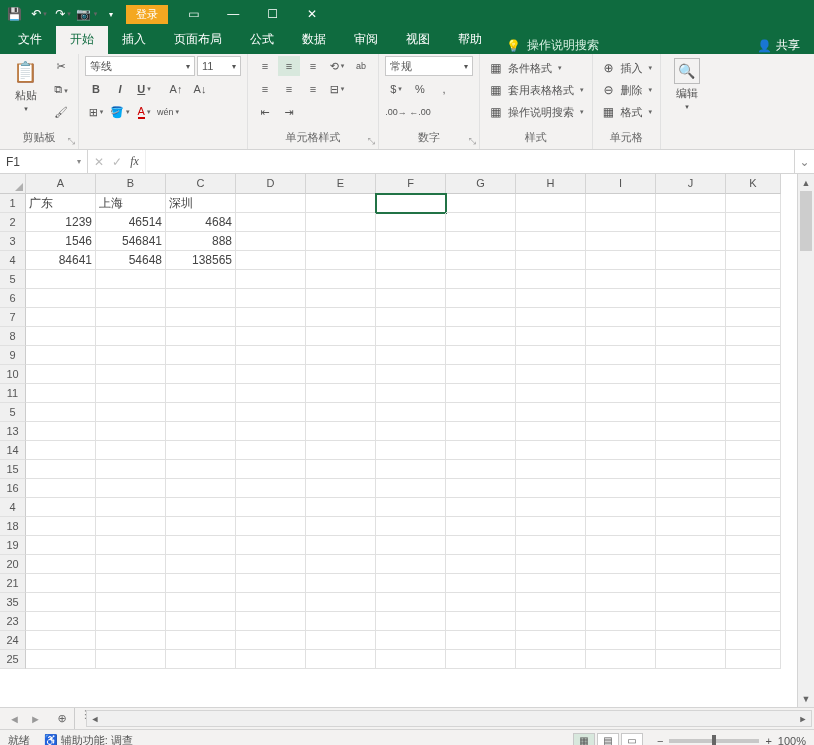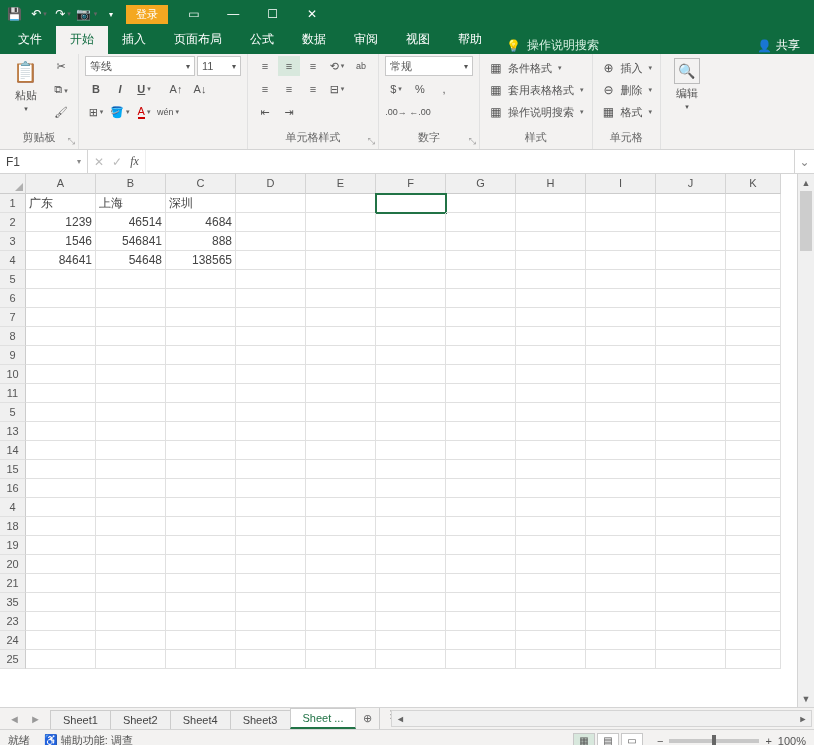--- a/index.html
+++ b/index.html
@@ -692,27 +692,20 @@
     <div class="thumb"></div>
     <div class="dn">▼</div>
   </div>
 </div>
 
 <div class="sheetbar">
   <div class="nav">
       <span>◄</span>
       <span>►</span>
     </div>
-  <div class="tabstrip" id="sheettabs">
-      <div class="stab">Sheet1</div>
-      <div class="stab">Sheet2</div>
-      <div class="stab">Sheet4</div>
-      <div class="stab">Sheet3</div>
-      <div class="stab active">Sheet ...</div>
-    </div>
   <div class="addsheet">⊕</div>
   <div class="hsep"></div>
   <div style="width:6px;text-align:center;color:#888;">⋮</div>
   <div class="hscroll">
     <div class="l">◄</div>
     <div class="tr">
         <div class="th"></div>
       </div>
     <div class="r">►</div>
   </div>

